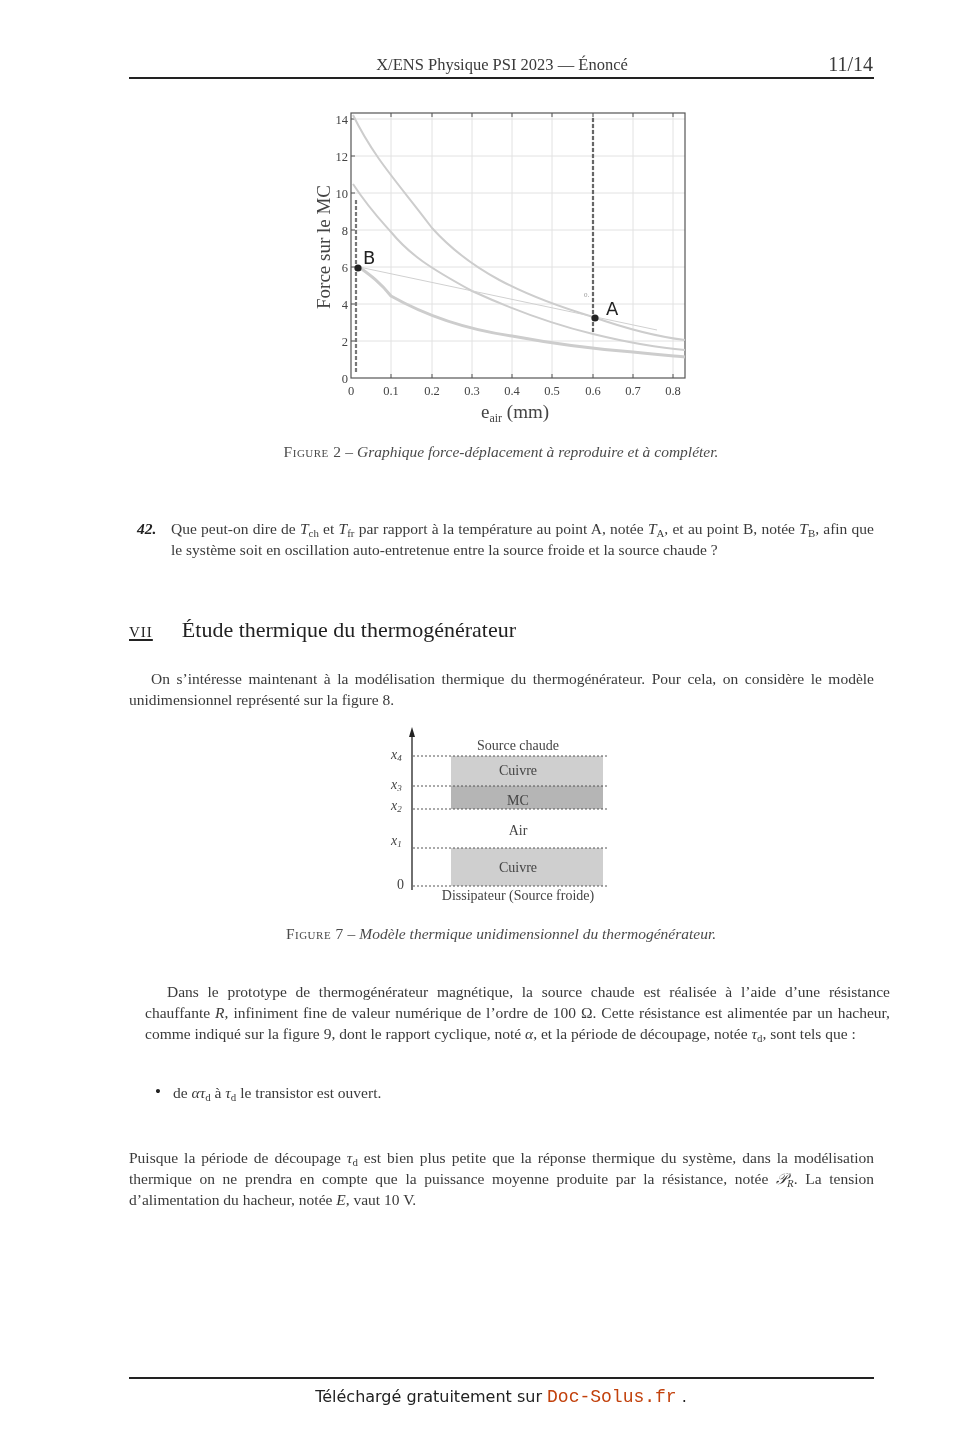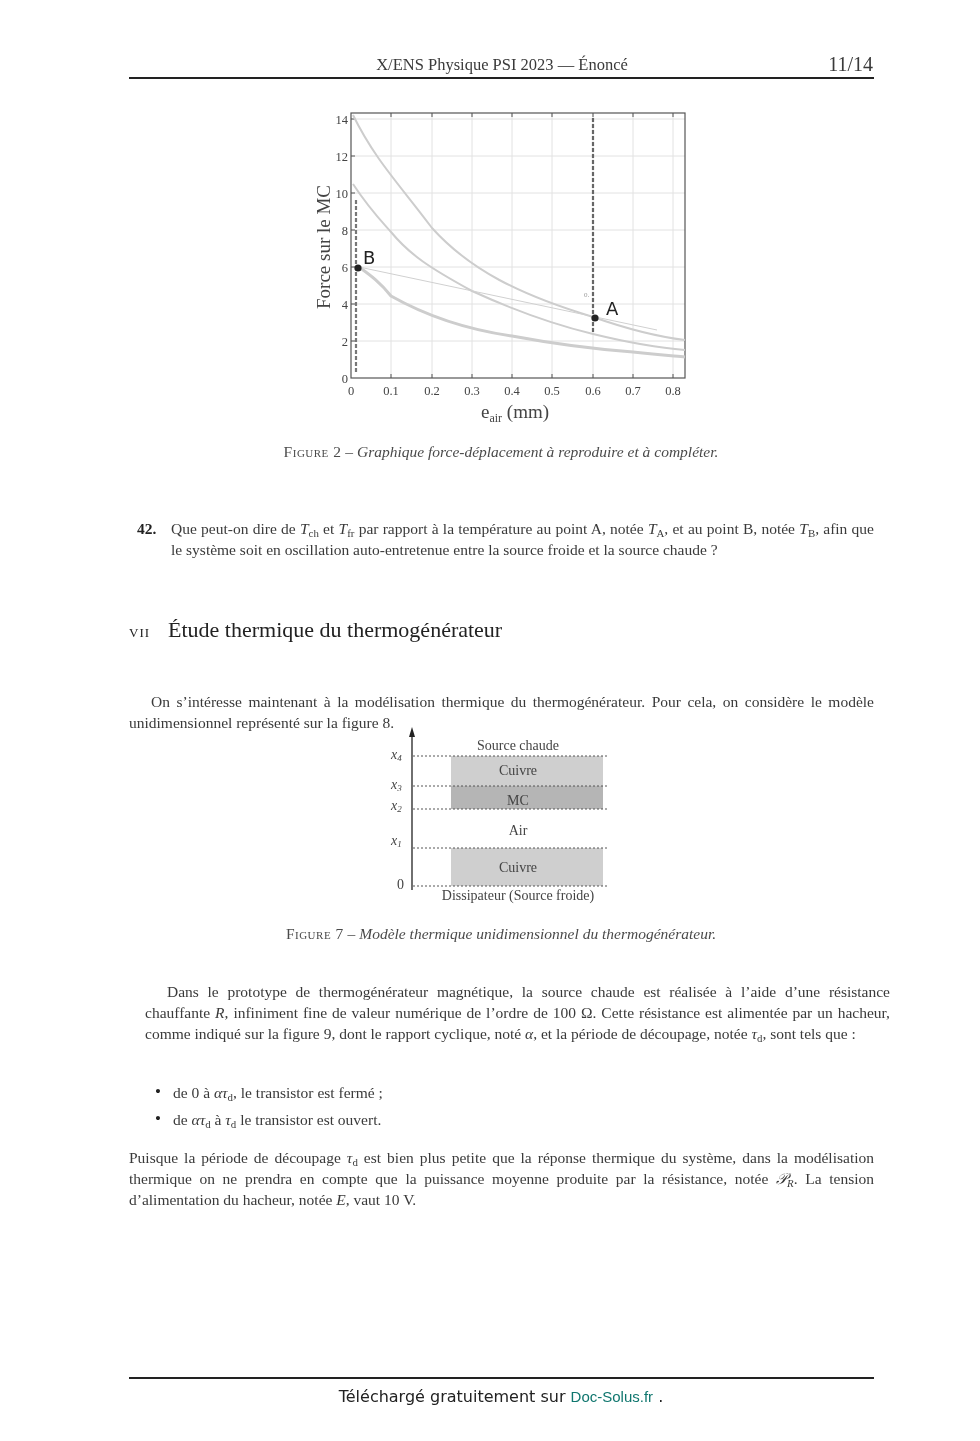--- a/index.html
+++ b/index.html
@@ -8,31 +8,31 @@
   .abs { position: absolute; }
   .serif { font-family: "Liberation Serif", "DejaVu Serif", serif; }
   .header-title { left: 0; width: 1004px; top: 55px; text-align: center; font-size: 16.5px; color: #3a3a3a; }
   .header-page { right: 107px; top: 53px; font-size: 20px; color: #3a3a3a; }
   .header-rule { left: 129px; width: 745px; top: 77px; height: 1.6px; background: #222; }
   .fig7 { left: 300px; top: 100px; width: 400px; height: 330px; }
   .caption { left: 0; width: 1002px; text-align: center; font-size: 15.5px; color: #4a4a4a; }
   .caption .sc { font-variant: small-caps; letter-spacing: 0.5px; }
   .caption em { font-style: italic; text-align: center; }
   .para { left: 129px; width: 745px; font-size: 15.5px; line-height: 20.8px; text-align: justify; color: #3a3a3a; }
-  .q-num { font-weight: bold; color: #222; }
+  .q-num { font-weight: bold; color: #222; font-style: italic; }
   .section { left: 129px; top: 617px; font-size: 22px; color: #222; }
-  .section .num { font-variant: small-caps; font-size: 18px; margin-right: 18px; letter-spacing: 1px; }
+  .section .num { font-variant: small-caps; font-size: 22px; margin-right: 29px; letter-spacing: 1px; text-decoration: underline; }
   .fig8 { left: 380px; top: 722px; width: 240px; height: 190px; }
   ul.bullets { list-style: none; margin: 0; padding: 0; }
   ul.bullets li { position: relative; padding-left: 18px; height: 27px; }
   ul.bullets li::before { content: "\2022"; position: absolute; left: 0; top: -1px; font-size: 17px; color: #222; }
   .footer-rule { left: 129px; width: 745px; top: 1377px; height: 1.6px; background: #222; }
   .footer { left: 0; width: 1002px; top: 1387px; text-align: center; font-size: 16px;
             font-family: "DejaVu Sans", "Liberation Sans", sans-serif; color: #222; }
-  .footer a { color: #0f766e; text-decoration: none; font-family: Liberation Sans, sans-serif; font-size: 15px; }
+  .footer a { color: #c2410c; text-decoration: none; font-family: Liberation Mono, monospace; font-size: 18px; }
   sub { font-size: 70%; vertical-align: -3px; line-height: 0; }
   .m { font-style: italic; }
 </style>
 </head>
 <body>
 
 <div class="abs header-title serif">X/ENS Physique PSI 2023 — Énoncé</div>
 <div class="abs header-page serif">11/14</div>
 <div class="abs header-rule"></div>
 
@@ -135,21 +135,21 @@
   <div style="display:flex;">
     <span class="q-num" style="width:34px; flex:none;">42.</span>
     <span style="flex:1;"><span>Que peut-on dire de </span><span class="m">T</span><sub>ch</sub><span> et </span><span class="m">T</span><sub>fr</sub><span> par rapport à la température au point A, notée </span><span class="m">T</span><sub>A</sub><span>, et au point B, notée </span><span class="m">T</span><sub>B</sub><span>, afin que le système soit en oscillation auto-entretenue entre la source froide et la source chaude ?</span></span>
   </div>
 </div>
 
 <div class="abs section serif">
   <span class="num">vii</span><span>Étude thermique du thermogénérateur</span>
 </div>
 
-<div class="abs para serif" style="top:669px; text-indent:22px;margin-top:23px;">On s’intéresse maintenant à la modélisation thermique du thermogénérateur. Pour cela, on considère le modèle unidimensionnel représenté sur la figure 8.</div>
+<div class="abs para serif" style="top:669px; text-indent:22px;">On s’intéresse maintenant à la modélisation thermique du thermogénérateur. Pour cela, on considère le modèle unidimensionnel représenté sur la figure 8.</div>
 
 <div class="abs fig8">
   <svg width="240" height="190" viewBox="380 722 240 190" xmlns="http://www.w3.org/2000/svg">
     <rect x="451" y="756" width="152" height="30" fill="#cfcfcf"></rect>
     <rect x="451" y="786" width="152" height="23" fill="#b5b5b5"></rect>
     <rect x="451" y="848" width="152" height="38" fill="#cfcfcf"></rect>
     <g stroke="#555" stroke-width="1" stroke-dasharray="2,2">
       <line x1="413" y1="756" x2="609" y2="756"></line>
       <line x1="413" y1="786" x2="609" y2="786"></line>
       <line x1="413" y1="809" x2="609" y2="809"></line>
@@ -177,21 +177,20 @@
 <div class="abs caption serif" style="top:925px;">
   <span class="sc">Figure 7</span><span> – </span><em>Modèle thermique unidimensionnel du thermogénérateur.</em>
 </div>
 
 <div class="abs para serif" style="top:982px; text-indent:22px;margin-left:16px;">
   <span>Dans le prototype de thermogénérateur magnétique, la source chaude est réalisée à l’aide d’une résistance chauffante </span><span class="m">R</span><span>, infiniment fine de valeur numérique de l’ordre de 100 Ω. Cette résistance est alimentée par un hacheur, comme indiqué sur la figure 9, dont le rapport cyclique, noté </span><span class="m">α</span><span>, et la période de découpage, notée </span><span class="m">τ</span><sub>d</sub><span>, sont tels que :</span>
 </div>
 
 <div class="abs para serif" style="top:1083px; left:155px; width:700px;">
   <ul class="bullets">
-    <li><span>de 0 à </span><span class="m">α</span><span class="m">τ</span><sub>d</sub><span>, le transistor est fermé ;</span></li>
     <li><span>de </span><span class="m">α</span><span class="m">τ</span><sub>d</sub><span> à </span><span class="m">τ</span><sub>d</sub><span> le transistor est ouvert.</span></li>
   </ul>
 </div>
 
 <div class="abs para serif" style="top:1148px;">
   <span>Puisque la période de découpage </span><span class="m">τ</span><sub>d</sub><span> est bien plus petite que la réponse thermique du système, dans la modélisation thermique on ne prendra en compte que la puissance moyenne produite par la résistance, notée </span><span class="m">𝒫</span><sub class="m">R</sub><span>. La tension d’alimentation du hacheur, notée </span><span class="m">E</span><span>, vaut 10 V.</span>
 </div>
 
 <div class="abs footer-rule"></div>
 <div class="abs footer">

